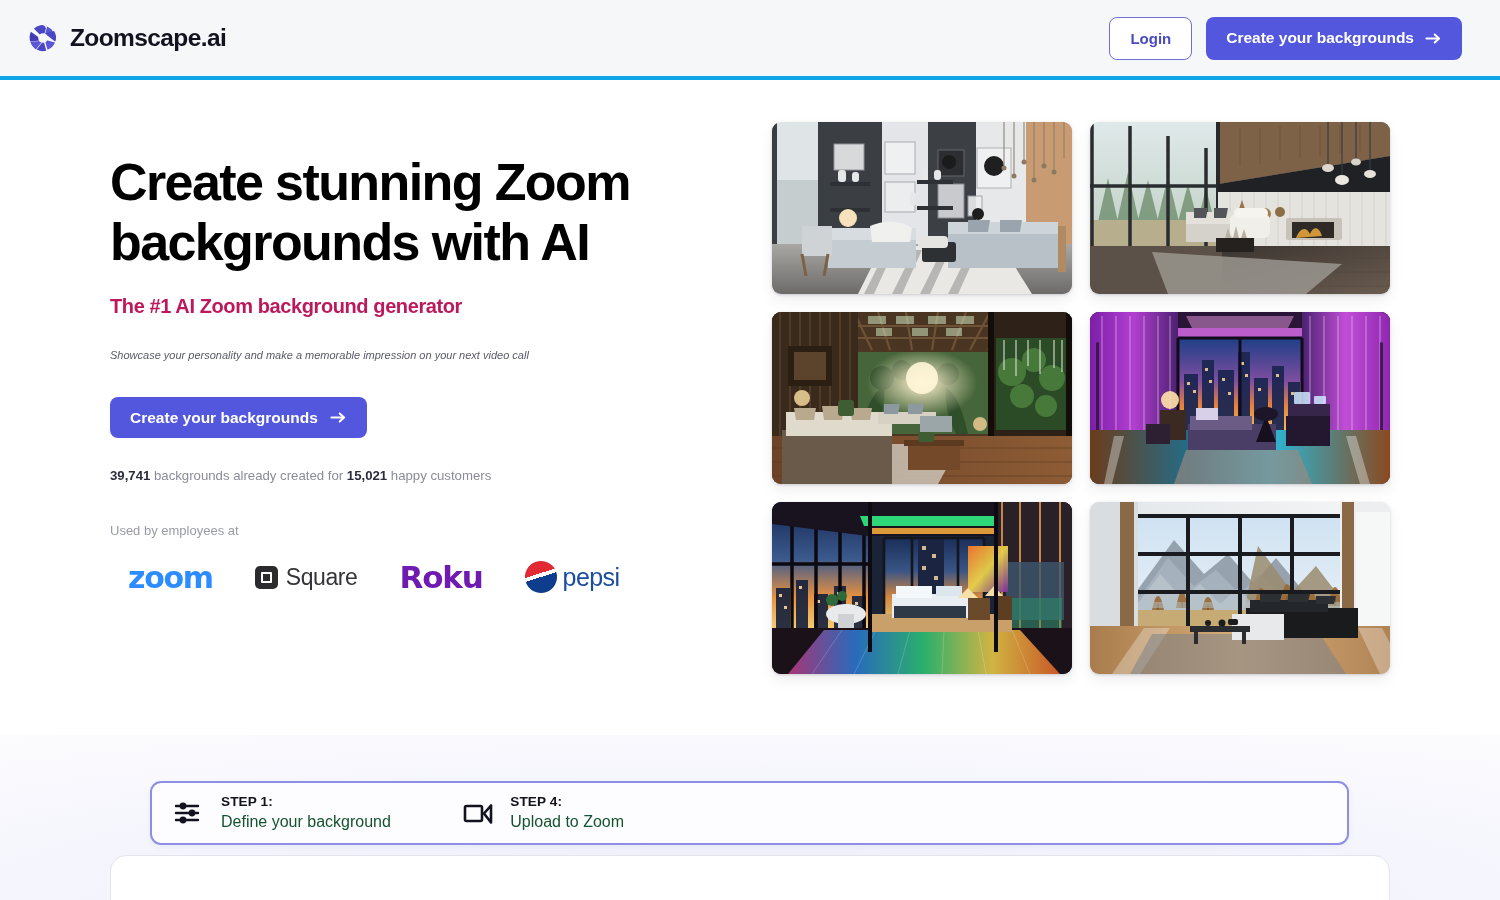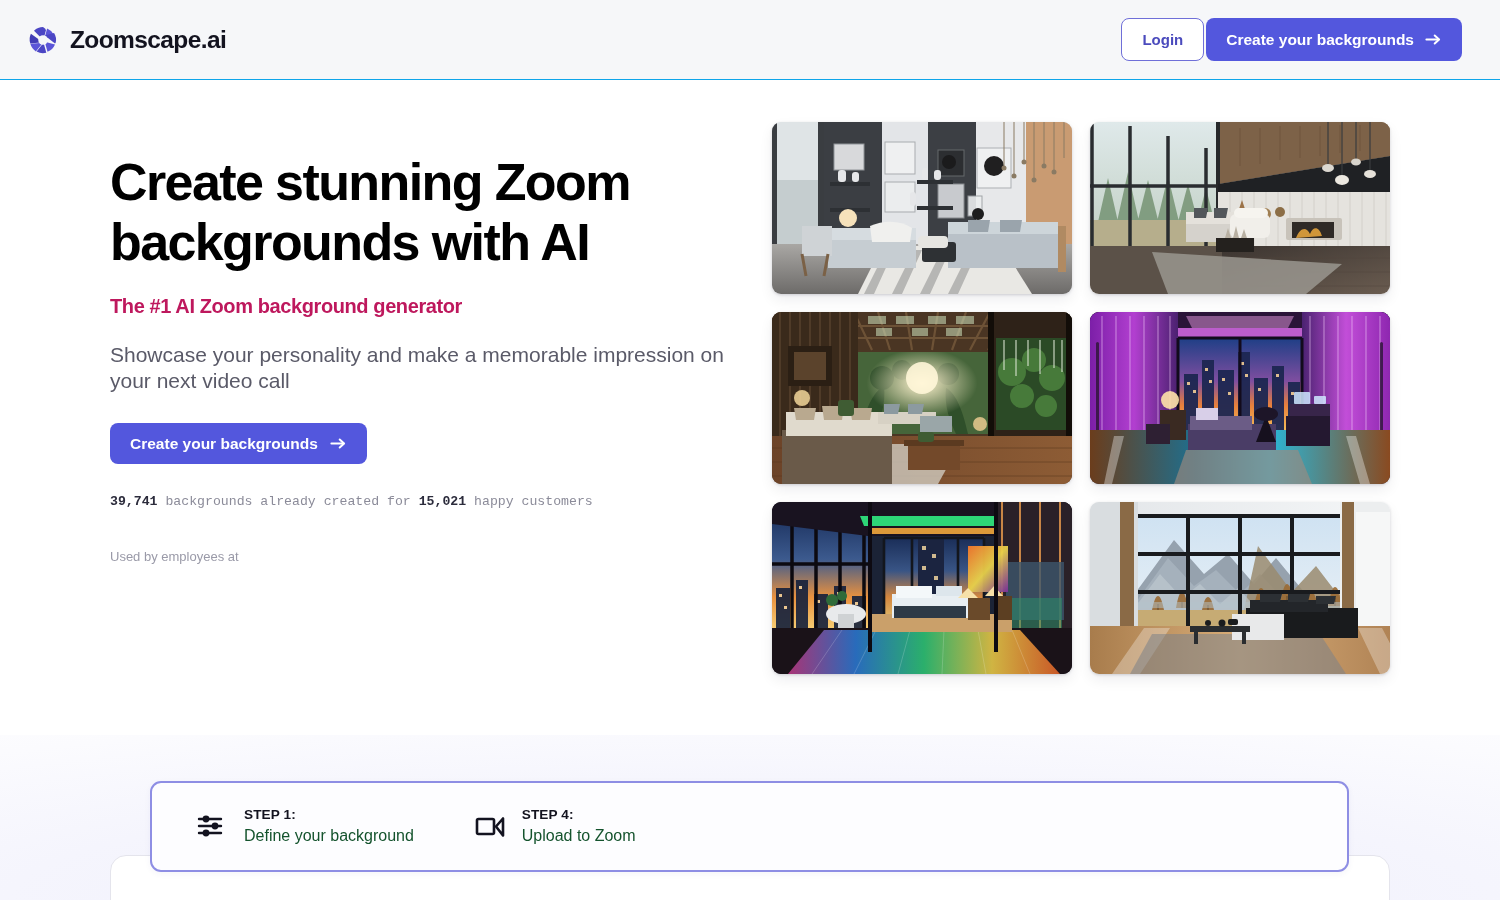--- a/index.html
+++ b/index.html
@@ -16,21 +16,21 @@
     background: #ffffff;
     color: #111122;
     -webkit-font-smoothing: antialiased;
   }
 
   
   .header {
     position: relative;
     height: 80px;
     background: #f6f7f9;
-    border-bottom: 1px solid #0ea5e9;
+    border-bottom: 4px solid #0ea5e9;
     display: flex;
     align-items: center;
     justify-content: space-between;
     padding: 0 38px 0 28px;
   }
   .brand {
     display: flex;
     align-items: center;
     gap: 12px;
   }
@@ -38,21 +38,21 @@
   .brand-name {
     font-size: 24.5px;
     font-weight: bold;
     letter-spacing: -0.6px;
     color: #13131f;
     white-space: nowrap;
   }
   .header-actions {
     display: flex;
     align-items: center;
-    gap: 2px;
+    gap: 14px;
   }
   .btn-login {
     display: flex;
     align-items: center;
     justify-content: center;
     height: 43px;
     padding: 0 20px;
     background: #ffffff;
     border: 1.2px solid #6f6fd8;
     border-radius: 8px;
@@ -102,24 +102,25 @@
   }
   .hero-sub {
     margin-top: 23px;
     font-size: 20px;
     font-weight: bold;
     letter-spacing: -0.4px;
     color: #be185d;
   }
   .hero-desc {
     margin-top: 24px;
-    font-size: 21px;
+    font-size: 11px;
     line-height: 26px;
     color: #5a5a68;
     max-width: 625px;
+    font-style: italic;
   }
   .btn-hero {
     margin-top: 29px;
     display: inline-flex;
     align-items: center;
     gap: 12px;
     height: 41px;
     padding: 0 20px;
     background: #5357dd;
     border: none;
@@ -127,21 +128,20 @@
     color: #fff;
     font-size: 15.5px;
     font-weight: bold;
     cursor: pointer;
     font-family: inherit;
   }
   .hero-stats {
     margin-top: 30px;
     font-size: 13.2px;
     color: #8b8b99;
-    font-family: Liberation Mono, monospace;
   }
   .hero-stats b { color: #2c2c3c; font-weight: bold; }
 
   .used-by {
     margin-top: 40px;
     font-size: 13px;
     color: #9a9aa8;
     padding-left: 0;
   }
   .logo-row {
@@ -230,27 +230,27 @@
     height: 120px;
     background: #ffffff;
     border: 1px solid #e4e4ec;
     border-radius: 16px;
   }
   .steps-card {
     position: absolute;
     left: 150px;
     top: 46px;
     width: 1199px;
-    height: 91px;
+    height: 64px;
     background: #fdfdff;
     border: 2px solid #8e8ee4;
     border-radius: 11px;
     display: flex;
     align-items: center;
-    padding: 0 42px;
+    padding: 0 19px;
     box-shadow: 0 2px 6px rgba(60,60,130,.05);
   }
   .step {
     display: flex;
     align-items: center;
     gap: 14px;
     width: 25%;
   }
   .step-ico { width: 36px; height: 36px; flex: none; }
   .step-ico svg { display: block; width: 36px; height: 36px; }
@@ -322,20 +322,38 @@
 
     <div class="hero-stats">
       <b>39,741</b>
       <span>backgrounds already created for</span>
       <b>15,021</b>
       <span>happy customers</span>
     </div>
 
     <div class="used-by">Used by employees at</div>
 
+    <div class="logo-row">
+      <div class="logo-item">
+        <span class="logo-zoom">zoom</span>
+      </div>
+      <div class="logo-item logo-square">
+        <span class="sq-mark">
+            <i></i>
+          </span>
+        <span>Square</span>
+      </div>
+      <div class="logo-item">
+        <span class="logo-roku">Roku</span>
+      </div>
+      <div class="logo-item logo-pepsi">
+        <span class="pepsi-ball"></span>
+        <span>pepsi</span>
+      </div>
+    </div>
   </div>
 
   <div class="hero-right">
     <div class="grid">
 
       <div class="shot" aria-label="Modern gray living room with gallery wall and pendant lights" title="Modern gray living room with gallery wall and pendant lights">
         <svg viewBox="0 0 300 172" preserveAspectRatio="none" role="img">
           <defs>
             <linearGradient id="g1f" x1="0" y1="0" x2="0" y2="1">
               <stop offset="0" stop-color="#a9a7a4"></stop>

